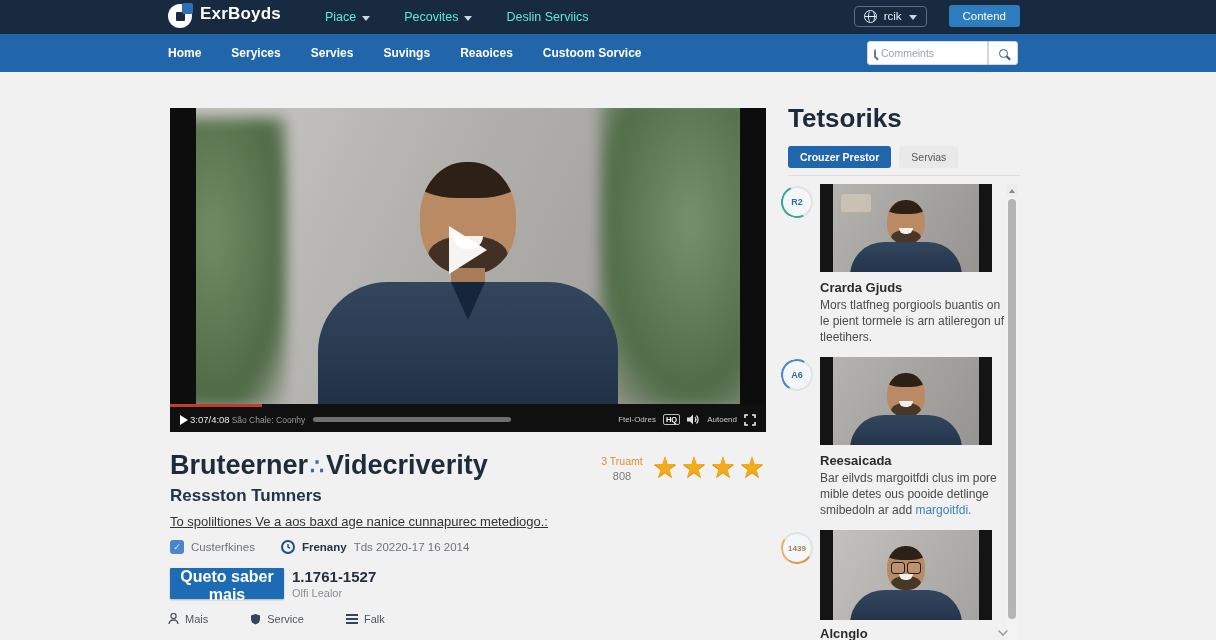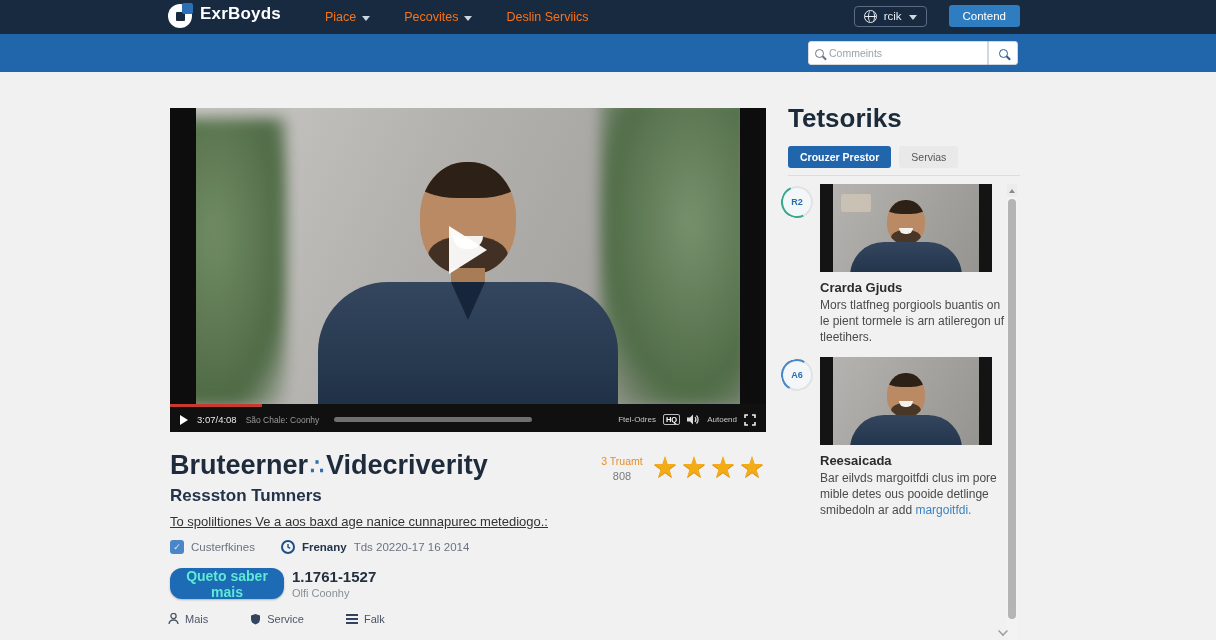--- a/index.html
+++ b/index.html
@@ -8,35 +8,35 @@
   .page { position:absolute; inset:0; width:1216px; height:640px; }
 
   
   .topbar { position:absolute; left:0; top:0; width:1216px; height:34px; background:#182a40; }
   .logo { position:absolute; left:168px; top:4px; display:flex; gap:8px; }
   .logo-mark { position:relative; width:24px; height:24px; background:#fff; border-radius:50%; }
   .logo-mark::after { content:""; position:absolute; right:-1px; top:-1px; width:11px; height:11px; background:#2d6fb4; border-radius:2px; }
   .logo-mark::before { content:""; position:absolute; left:8px; top:8px; width:9px; height:9px; background:#182a40; border-radius:1px; }
   .logo-text { color:#fff; font-size:17px; font-weight:bold; letter-spacing:.2px; }
   .topnav { position:absolute; left:325px; top:0; height:34px; display:flex; align-items:center; gap:34px; }
-  .topnav-item { color:#f97316; font-size:12.5px; display:flex; align-items:center; gap:6px; cursor:pointer; }
+  .topnav-item { color:#5eead4; font-size:12.5px; display:flex; align-items:center; gap:6px; cursor:pointer; }
   .caret { width:0; height:0; border-left:4px solid transparent; border-right:4px solid transparent; border-top:5px solid #cdd6e0; margin-top:2px; }
   .top-right { position:absolute; right:196px; top:5px; display:flex; align-items:center; gap:22px; }
   .lang-select { display:flex; align-items:center; gap:7px; border:1px solid #5c6c82; border-radius:4px; padding:3px 9px; color:#e8edf3; font-size:11.5px; cursor:pointer; }
   .globe { width:13px; height:13px; border:1.2px solid #e8edf3; border-radius:50%; position:relative; overflow:hidden; }
   .globe::before { content:""; position:absolute; left:50%; top:-1px; bottom:-1px; width:5px; margin-left:-2.5px; border-left:1px solid #e8edf3; border-right:1px solid #e8edf3; border-radius:50%; }
   .globe::after { content:""; position:absolute; left:-1px; right:-1px; top:50%; border-top:1px solid #e8edf3; }
   .contend-btn { background:#2d7dc0; color:#fff; font-size:11.5px; border:none; border-radius:3px; padding:5px 14px; cursor:pointer; }
 
   
   .navbar { position:absolute; left:0; top:34px; width:1216px; height:38px; background:#2166ab; }
   .navbar-items { position:absolute; left:168px; top:0; height:38px; display:flex; align-items:center; gap:30px; }
   .navbar-item { color:#fff; font-size:12px; font-weight:bold; cursor:pointer; white-space:nowrap; }
   .search-wrap { position:absolute; right:198px; top:7px; display:flex; align-items:center; }
-  .search-box { width:180px; height:24px; background:#fff; border:1px solid #d8d8d8; border-radius:3px 0 0 3px; display:flex; align-items:center; padding:0 6px; gap:5px; }
+  .search-box { width:121px; height:24px; background:#fff; border:1px solid #d8d8d8; border-radius:3px 0 0 3px; display:flex; align-items:center; padding:0 6px; gap:5px; }
   .search-box input { border:none; outline:none; font-size:10.5px; color:#555; width:110px; font-family:"Liberation Sans",sans-serif; background:transparent; }
   .search-box input::placeholder { color:#9aa3ad; }
   .search-btn { width:30px; height:24px; background:#fff; border:1px solid #cfd6dd; border-radius:0 3px 3px 0; display:flex; align-items:center; justify-content:center; cursor:pointer; }
 
   .mag { width:9px; height:9px; border:1.6px solid #6b7684; border-radius:50%; position:relative; }
   .mag::after { content:""; position:absolute; width:5px; height:1.6px; background:#6b7684; transform:rotate(45deg); right:-4px; bottom:-2px; }
   .mag.blue { border-color:#2a5d8f; } .mag.blue::after { background:#2a5d8f; }
 
   
   .player { position:absolute; left:170px; top:108px; width:596px; height:324px; background:#000; }
@@ -52,21 +52,21 @@
   .head::before { content:""; position:absolute; left:-4px; top:-6px; width:104px; height:42px; border-radius:50% 50% 40% 40%; background:#2c2017; }
   .head::after { content:""; position:absolute; left:8px; bottom:-6px; width:80px; height:44px; border-radius:45% 45% 50% 50%; background:rgba(44,32,23,.85); }
   .smile { position:absolute; left:50%; top:74px; transform:translateX(-50%); width:30px; height:13px; border-radius:0 0 20px 20px; background:#f4f1ec; z-index:2; }
   .neck { position:absolute; left:50%; top:106px; transform:translateX(-50%); width:34px; height:22px; background:#a97c58; }
   .torso { position:absolute; left:50%; top:120px; transform:translateX(-50%); width:300px; height:130px; border-radius:70px 70px 0 0; background:linear-gradient(180deg,#33465e 0%,#273a50 60%,#1f3044 100%); }
   .torso::before { content:""; position:absolute; left:50%; top:0; transform:translateX(-50%); width:34px; height:38px; background:#17253a; clip-path:polygon(0 0,100% 0,50% 100%); }
   .play-overlay { position:absolute; left:50%; top:48%; transform:translate(-50%,-50%); width:0; height:0; border-top:24px solid transparent; border-bottom:24px solid transparent; border-left:38px solid rgba(255,255,255,.95); z-index:5; cursor:pointer; }
 
   .controls { position:absolute; left:0; bottom:0; width:100%; height:28px; background:#101010; z-index:6; }
   .progress-red { position:absolute; left:0; top:0; width:92px; height:3px; background:#c63b2e; }
-  .ctrl-row { position:absolute; left:0; top:3px; right:0; bottom:0; display:flex; align-items:center; padding:0 10px; gap:9px; }
+  .ctrl-row { position:absolute; left:0; top:3px; right:0; bottom:0; display:flex; align-items:center; padding:0 10px; gap:2px; }
   .play-sm { width:0; height:0; border-top:5px solid transparent; border-bottom:5px solid transparent; border-left:8px solid #fff; cursor:pointer; }
   .time-label { color:#e8e8e8; font-size:9.5px; white-space:nowrap; }
   .caption-label { color:#9a9a9a; font-size:8.5px; white-space:nowrap; }
   .track { width:198px; height:5px; background:#6f6f6f; border-radius:3px; margin-left:6px; cursor:pointer; }
   .ctrl-right { display:flex; align-items:center; gap:7px; margin-left:auto; }
   .ctrl-txt { color:#c9c9c9; font-size:8px; white-space:nowrap; }
   .hq-badge { color:#fff; font-size:7.5px; border:1px solid #bbb; border-radius:2px; padding:0 2px; font-weight:bold; }
   .icon-svg { display:block; }
 
   
@@ -75,21 +75,21 @@
   .subtitle { position:absolute; left:170px; top:486px; font-size:17px; font-weight:bold; color:#22334a; }
   .rating-block { position:absolute; left:596px; top:455px; width:52px; text-align:center; }
   .rating-label { color:#e58e2d; font-size:10.5px; white-space:nowrap; }
   .rating-count { color:#7a7a7a; font-size:11px; margin-top:3px; }
   .stars { position:absolute; left:652px; top:450px; font-size:29px; color:#f3ac17; letter-spacing:3px; text-shadow:0 1px 0 #d98b10; white-space:nowrap; }
   .description { position:absolute; left:170px; top:514px; font-size:13px; color:#333;text-decoration:underline; }
   .meta-row { position:absolute; left:170px; top:540px; display:flex; align-items:center; gap:26px; }
   .meta-item { display:flex; align-items:center; gap:7px; color:#6b7280; font-size:11.5px; }
   .tag-ico { width:14px; height:14px; background:#4a86c8; border-radius:3px; color:#dce9f7; font-size:9px; display:flex; align-items:center; justify-content:center; }
   .date-bold { color:#22334a; font-weight:bold; }
-  .cta-btn { position:absolute; left:170px; top:568px; width:114px; height:31px; background:#1d6ab5; color:#5eead4; border:none; border-radius:12px; font-size:14px; font-weight:bold; cursor:pointer; box-shadow:0 1px 2px rgba(0,0,0,.25); }
+  .cta-btn { position:absolute; left:170px; top:568px; width:114px; height:31px; background:#1d6ab5; color:#ffffff; border:none; border-radius:1px; font-size:16px; font-weight:bold; cursor:pointer; box-shadow:0 1px 2px rgba(0,0,0,.25); }
   .phone { position:absolute; left:292px; top:568px; font-size:15px; font-weight:bold; color:#22303f; }
   .phone-sub { position:absolute; left:292px; top:587px; font-size:11px; color:#8a8f96; }
   .footer-links { position:absolute; left:168px; top:613px; display:flex; gap:42px; }
   .flink { display:flex; align-items:center; gap:6px; color:#4c5566; font-size:11px; cursor:pointer; }
 
   
   .sb-title { position:absolute; left:788px; top:103px; font-size:26px; font-weight:bold; color:#1c2b3a; }
   .sb-tabs { position:absolute; left:788px; top:146px; display:flex; gap:8px; }
   .sb-tab { font-size:10.5px; padding:5px 12px; border-radius:3px; cursor:pointer; white-space:nowrap; }
   .sb-tab.active { background:#2166ac; color:#fff; font-weight:bold; }
@@ -152,20 +152,28 @@
       <div class="lang-select">
         <span class="globe"></span>
         <span>rcik</span>
         <span class="caret"></span>
       </div>
       <button class="contend-btn">Contend</button>
     </div>
   </header>
 
   <nav class="navbar">
+    <div class="navbar-items">
+      <span class="navbar-item">Home</span>
+      <span class="navbar-item">Seryices</span>
+      <span class="navbar-item">Servies</span>
+      <span class="navbar-item">Suvings</span>
+      <span class="navbar-item">Reaoices</span>
+      <span class="navbar-item">Custoom Sorvice</span>
+    </div>
     <div class="search-wrap">
       <div class="search-box">
         <span class="mag"></span>
         <input type="text" placeholder="Commeints" style="">
       </div>
       <button class="search-btn">
         <span class="mag blue"></span>
       </button>
     </div>
   </nav>
@@ -231,21 +239,21 @@
         <circle cx="7" cy="7" r="6" fill="none" stroke="#1f4e86" stroke-width="2"></circle>
         <path d="M7 4 V7 L9.2 8.4" stroke="#1f4e86" stroke-width="1.4" fill="none"></path>
       </svg>
       <span class="date-bold">Frenany</span>
       <span>Tds 20220-17 16 2014</span>
     </span>
   </div>
 
   <button class="cta-btn">Queto saber mais</button>
   <div class="phone">1.1761-1527</div>
-  <div class="phone-sub">Olfi Coonhy</div>
+  <div class="phone-sub">Olfi Lealor</div>
 
   <div class="footer-links">
     <span class="flink">
       <svg class="icon-svg" width="11" height="12" viewBox="0 0 11 12">
         <circle cx="5.5" cy="3" r="2.6" fill="none" stroke="#4c5566" stroke-width="1.3"></circle>
         <path d="M1 11 Q1.5 7 5.5 7 Q9.5 7 10 11" fill="none" stroke="#4c5566" stroke-width="1.3"></path>
       </svg>
       <span>Mais</span>
     </span>
     <span class="flink">
@@ -291,20 +299,32 @@
       <div class="t-scene">
         <div class="t-head"></div>
         <div class="t-smile"></div>
         <div class="t-torso"></div>
       </div>
     </div>
     <div class="sb-name" style="top:96px;">Reesaicada</div>
     <div class="sb-text" style="top:113px;"><span>Bar eilvds margoitfdi clus im pore mible detes ous pooide detlinge smibedoln ar add </span><span class="sb-link">margoitfdi.</span></div>
   </div>
 
+  <div class="sb-item" style="top:530px; height:110px;">
+    <span class="badge orange">1439</span>
+    <div class="thumb" style="height:90px;">
+      <div class="t-scene" style="background:linear-gradient(120deg,#c3c1be,#a5a3a0);">
+        <div class="t-head"></div>
+        <div class="t-glasses"></div>
+        <div class="t-smile"></div>
+        <div class="t-torso"></div>
+      </div>
+    </div>
+    <div class="sb-name" style="top:96px;">Alcnglo</div>
+  </div>
 
   <div class="scrollbar">
     <div class="scroll-up"></div>
     <div class="scroll-thumb"></div>
   </div>
   <div class="corner-chevron"></div>
 
 </div>
 
 </body></html>

